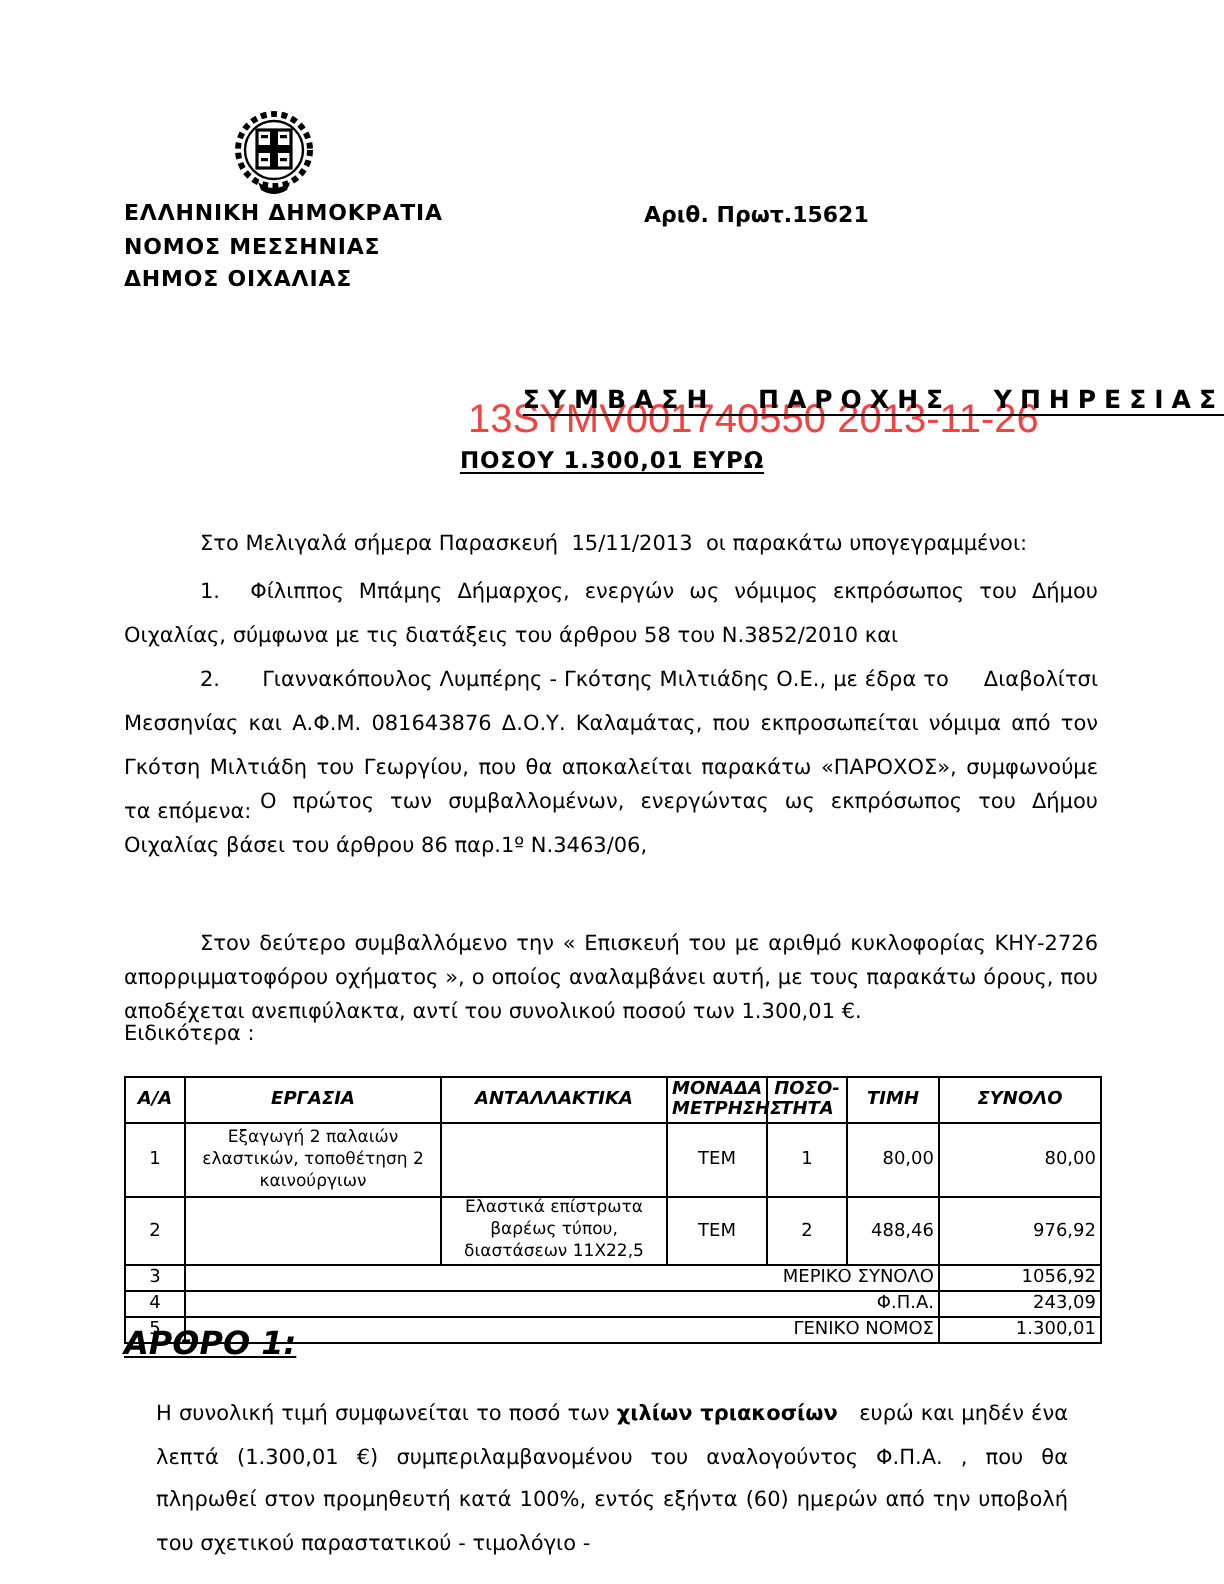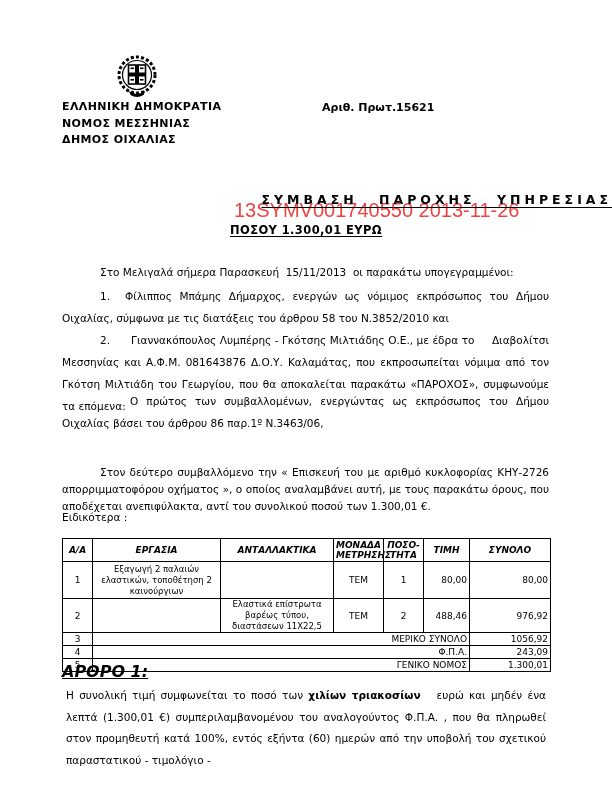--- a/index.html
+++ b/index.html
@@ -57,21 +57,21 @@
   .cell-unit, .cell-qty { text-align:center; }
   .cell-price, .cell-total { text-align:right; vertical-align:top; padding-top:1px; padding-right:4px; }
   tr.sum td { height:12px; line-height:11px; }
   .sum-label { text-align:right; padding-right:5px; }
   .sum-value { text-align:right; padding-right:4px; }
 
   
   .article { position:absolute; left:62px; top:662px; width:488px; }
   .article-head { font-weight:bold; font-style:italic; text-decoration:underline;
                   font-size:16px; margin:0 0 4px 0; }
-  .article-body { font-size:10.5px; line-height:21.5px; text-align:justify; margin:4px; }
+  .article-body { font-size:10.5px; line-height:21.5px; text-align:justify; margin:16px; }
 </style>
 </head>
 <body>
 
 <div class="page">
 
   <div class="logo">
     <svg viewBox="0 0 42 48" width="42" height="48" xmlns="http://www.w3.org/2000/svg">
       <circle cx="21" cy="21" r="18" fill="none" stroke="#000" stroke-width="3" stroke-dasharray="3 2.2"></circle>
       <circle cx="21" cy="21" r="14.5" fill="none" stroke="#000" stroke-width="1.2"></circle>

